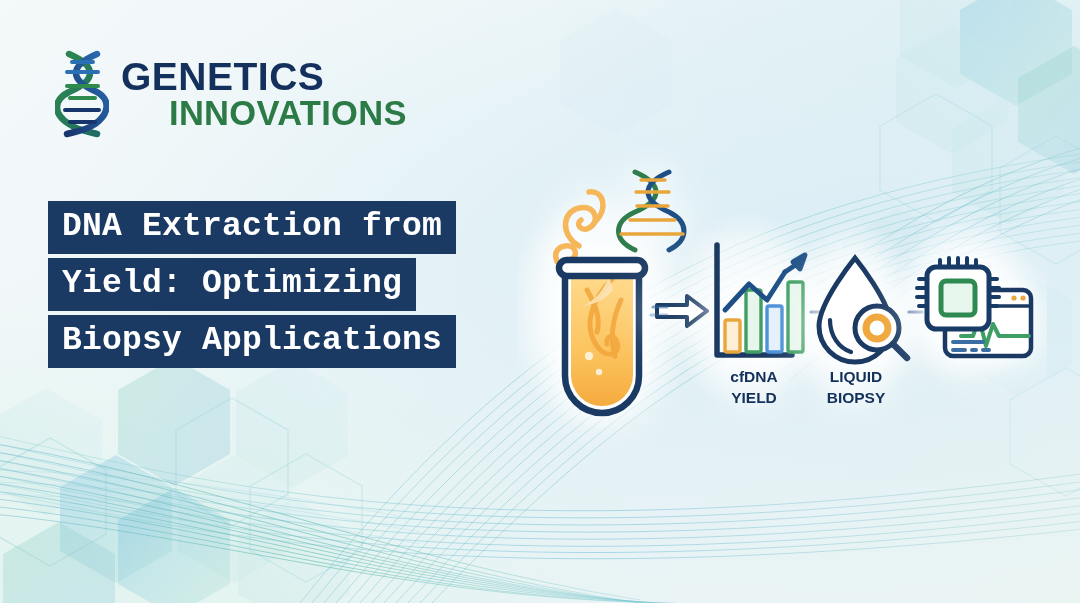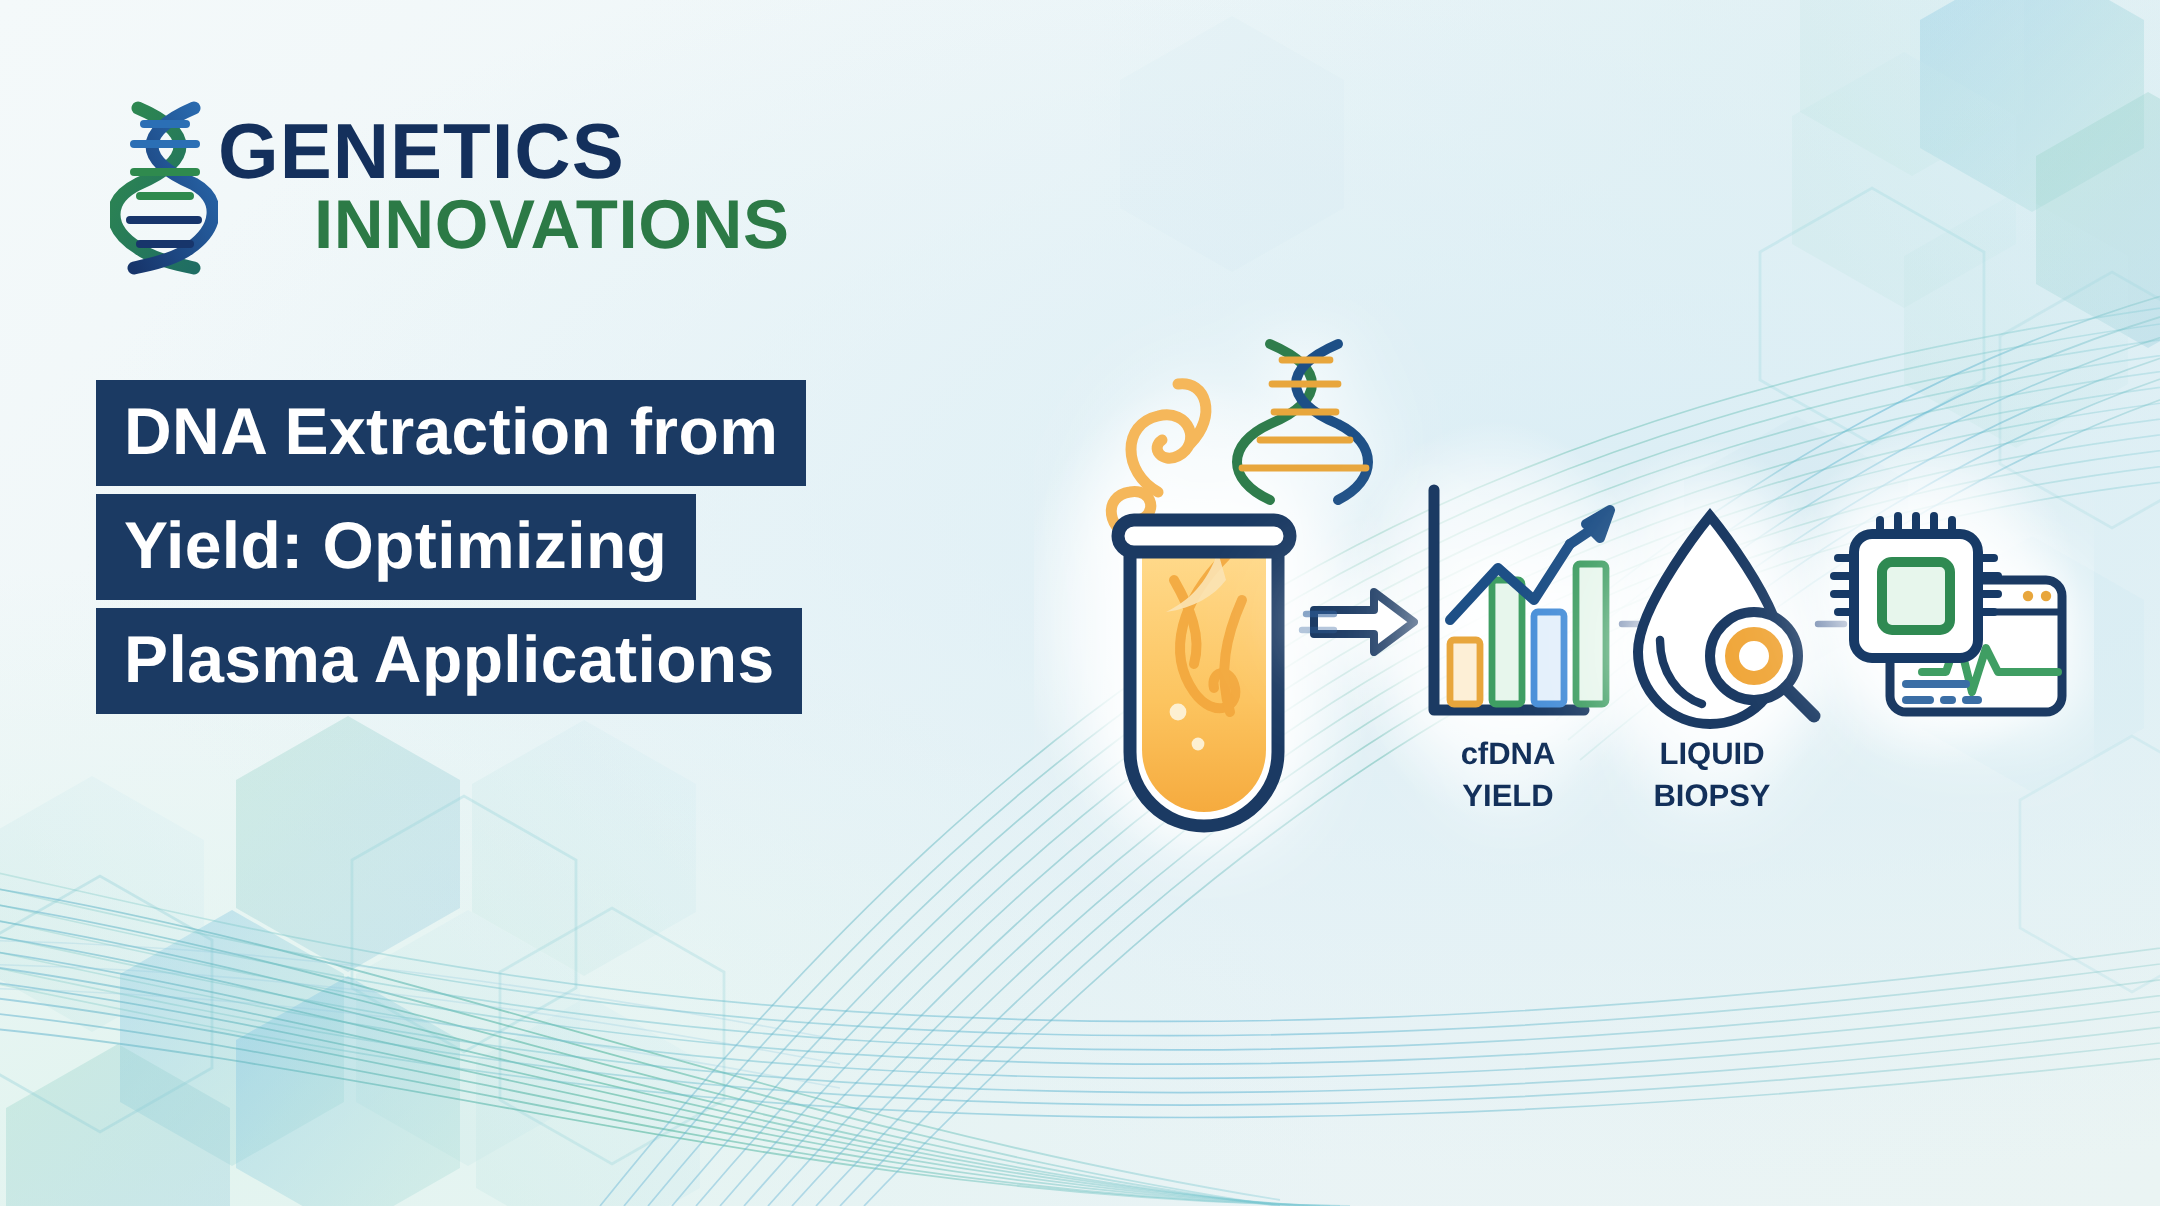--- a/index.html
+++ b/index.html
@@ -15,34 +15,34 @@
     overflow:hidden;
     background:
       radial-gradient(120% 90% at 78% 42%, #dbeef5 0%, rgba(219,238,245,0) 62%),
       radial-gradient(90% 80% at 8% 95%, #e2f4ef 0%, rgba(226,244,239,0) 60%),
       radial-gradient(80% 70% at 98% 10%, #dff0f3 0%, rgba(223,240,243,0) 60%),
       linear-gradient(135deg,#f4f9fa 0%,#eef6f8 38%,#e9f3f6 62%,#eaf4f3 100%);
   }
   .bg-layer { position:absolute; inset:0; pointer-events:none; }
 
   
-  #logo { position:absolute; left:55px; top:48px; display:flex; align-items:center; }
+  #logo { position:absolute; left:55px; top:48px; display:flex; align-items:center; gap:12px; }
   #logo .helix { width:54px; height:92px; display:block; }
   #logo .words { display:flex; flex-direction:column; line-height:0.96; }
   #logo .w1 {
     font-size:39px; font-weight:bold; letter-spacing:0.5px;
     color:#14305c;
   }
   #logo .w2 {
     font-size:34.5px; font-weight:bold; letter-spacing:0.3px;
     color:#2c7a46; margin-top:2px;margin-left:48px;
   }
 
   
-  #title { position:absolute; left:48px; top:190px; }
+  #title { position:absolute; left:48px; top:201px;font-family:Liberation Mono, monospace; }
   #title .line {
     display:table;
     background:#1b3a63;
     color:#ffffff;
     font-size:33px;
     font-weight:bold;
     letter-spacing:0.2px;
     line-height:1.0;
     padding:9px 14px 11px 14px;
     margin-bottom:4px;
@@ -209,21 +209,21 @@
     </svg>
     <div class="words">
       <div class="w1">GENETICS</div>
       <div class="w2">INNOVATIONS</div>
     </div>
   </div>
 
   <div id="title">
     <div class="line">DNA Extraction from</div>
     <div class="line">Yield: Optimizing</div>
-    <div class="line">Plasma Applications</div>
+    <div class="line">Biopsy Applications</div>
   </div>
 
   <div id="illus">
     <svg width="530" height="300" viewBox="0 0 530 300">
       <defs>
         <linearGradient id="fluid" x1="0" y1="0" x2="0" y2="1">
           <stop offset="0%" stop-color="#ffd98a"></stop>
           <stop offset="55%" stop-color="#fcc45f"></stop>
           <stop offset="100%" stop-color="#f5a93c"></stop>
         </linearGradient>

